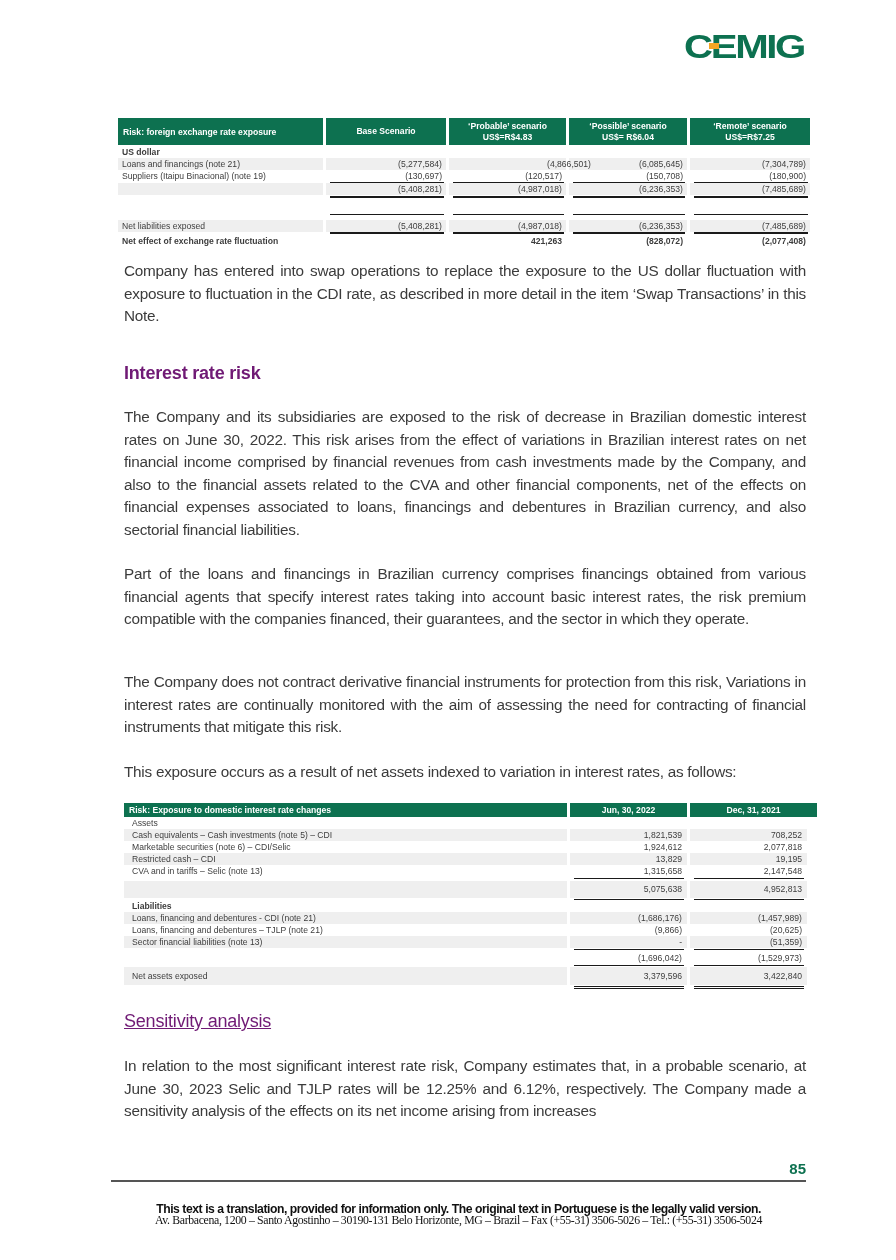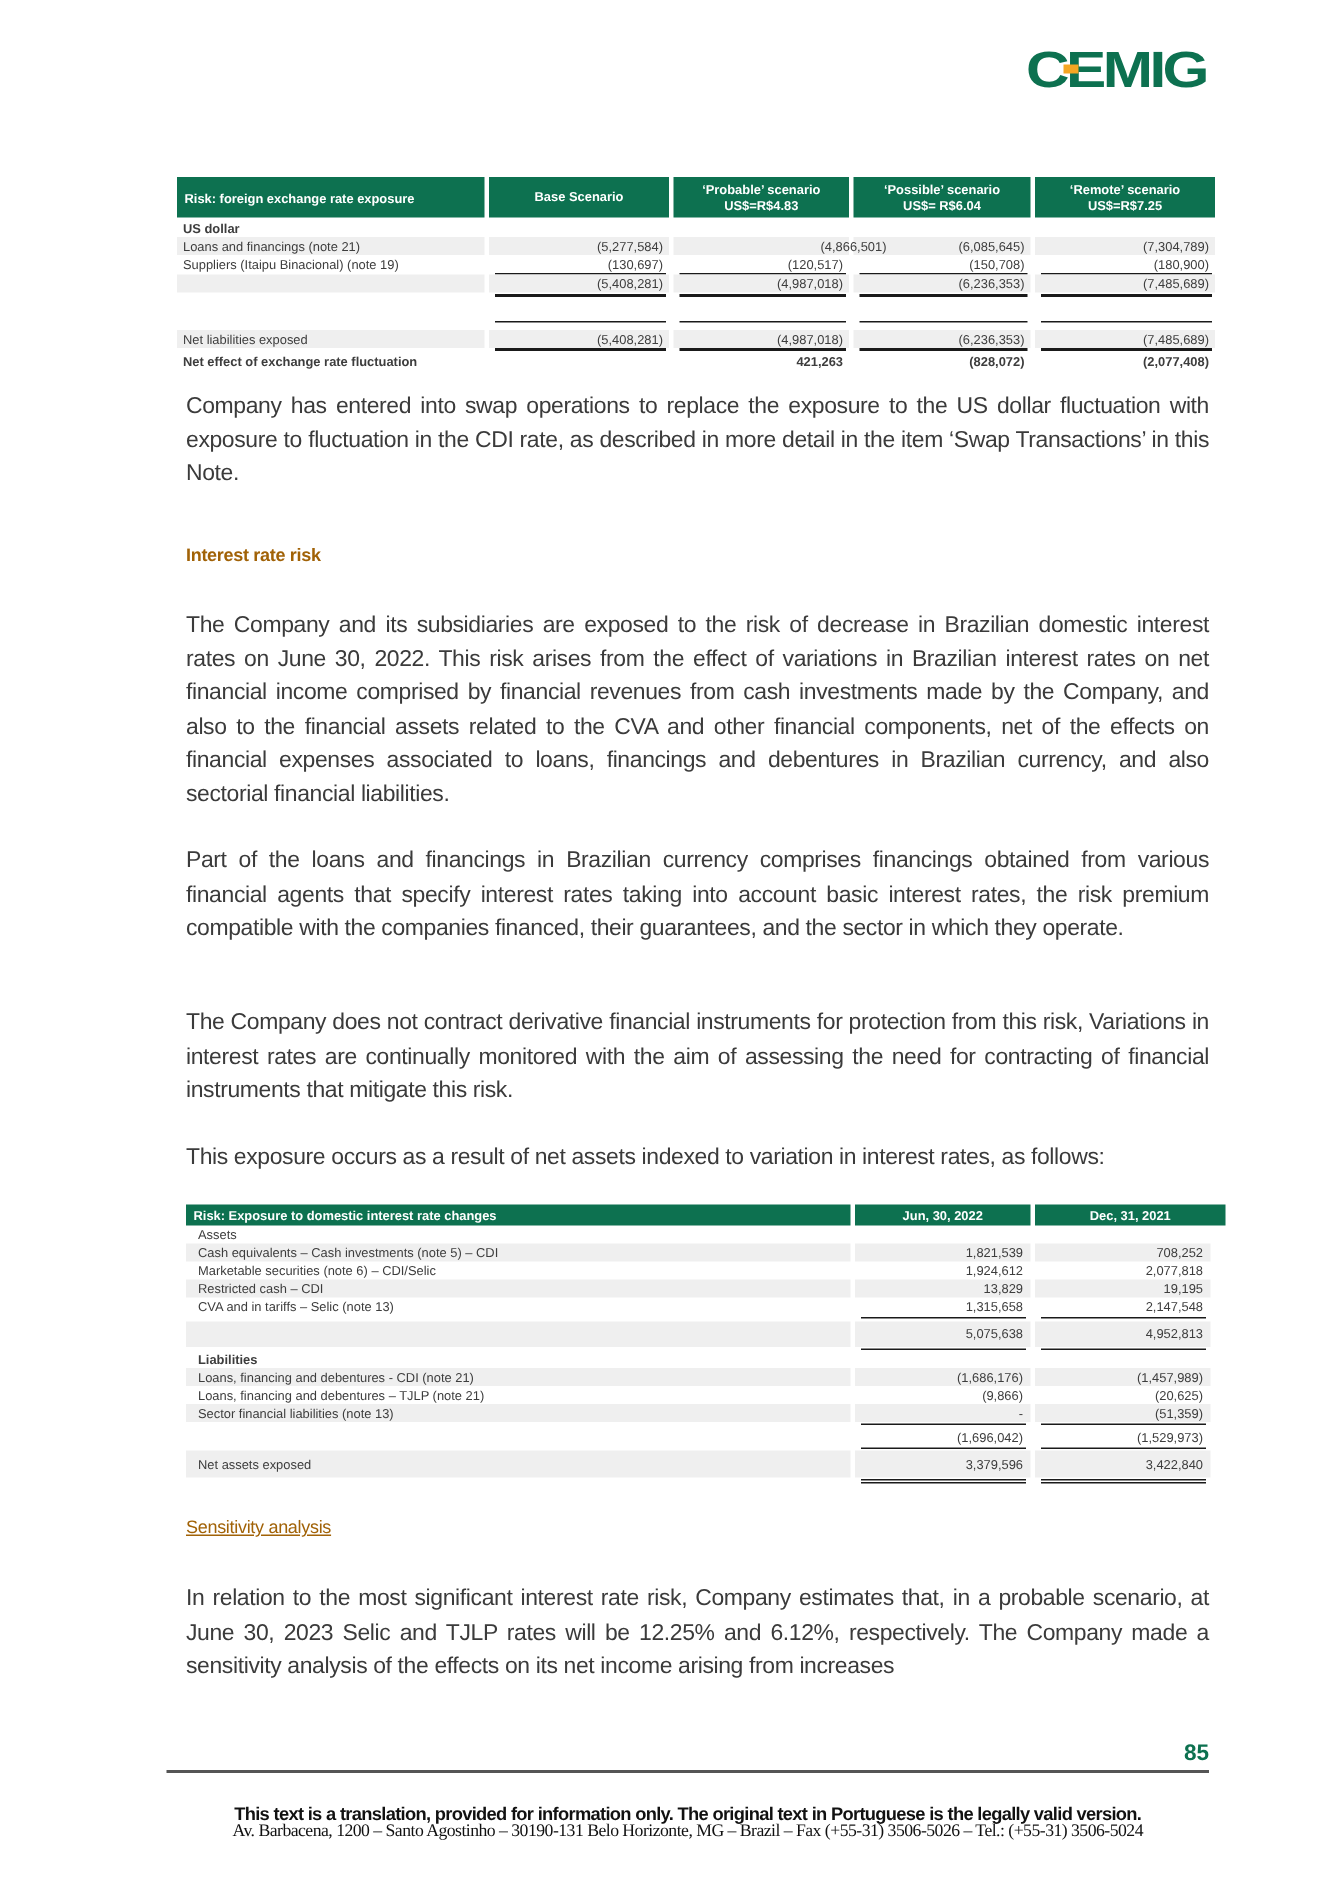--- a/index.html
+++ b/index.html
@@ -21,21 +21,21 @@
   .lbl.bold { font-weight: bold; }
   .num { position: absolute; text-align: right; white-space: nowrap; }
   .line { position: absolute; background: #1a1a1a; }
 
   
   .para { position: absolute; left: 124px; width: 682px;
           font-family: "Liberation Sans", sans-serif; font-size: 15.3px; line-height: 22.5px;
           color: #3b3b3b; text-align: justify; letter-spacing: -0.25px; }
   .para.left { text-align: left; }
   .heading { position: absolute; left: 124px; font-family: "Liberation Sans", sans-serif;
-             font-size: 12px; font-weight: bold; color: #a16207; letter-spacing: -0.2px; }
+             font-size: 18px; font-weight: bold; color: #701a75; letter-spacing: -0.2px; }
   .underline { text-decoration: underline; font-weight: normal; }
 
   
   .pagenum { position: absolute; right: 90px; top: 1160px; font-family: "Liberation Sans", sans-serif;
              font-weight: bold; font-size: 15px; color: #0d7150; }
   .footrule { position: absolute; left: 111px; width: 695px; top: 1180px; height: 2px; background: #555; }
   .addr { position: absolute; left: 111px; width: 695px; top: 1183px; text-align: center;
           font-family: "Liberation Serif", serif; font-size: 11.8px; color: #111; letter-spacing: -0.35px; white-space: nowrap; margin-top: 30px; }
   .disclaimer { position: absolute; left: 111px; width: 695px; top: 1202px; text-align: center;
           font-family: "Liberation Sans", sans-serif; font-weight: bold; font-size: 12.2px; color: #111;

